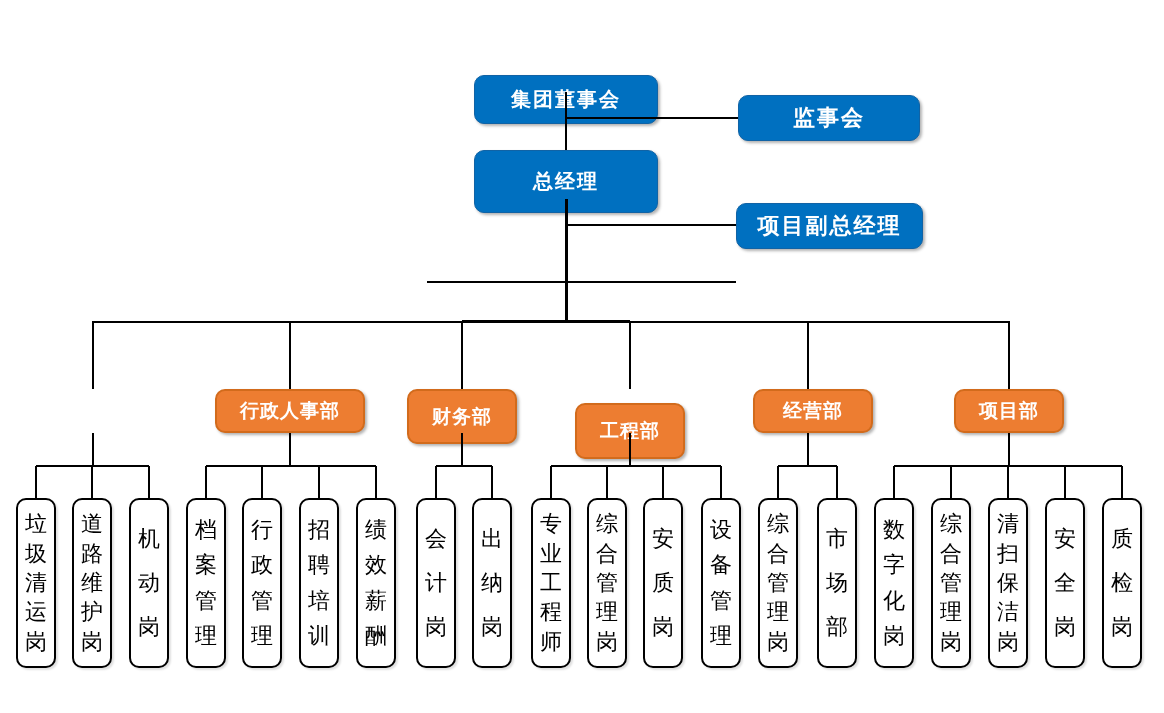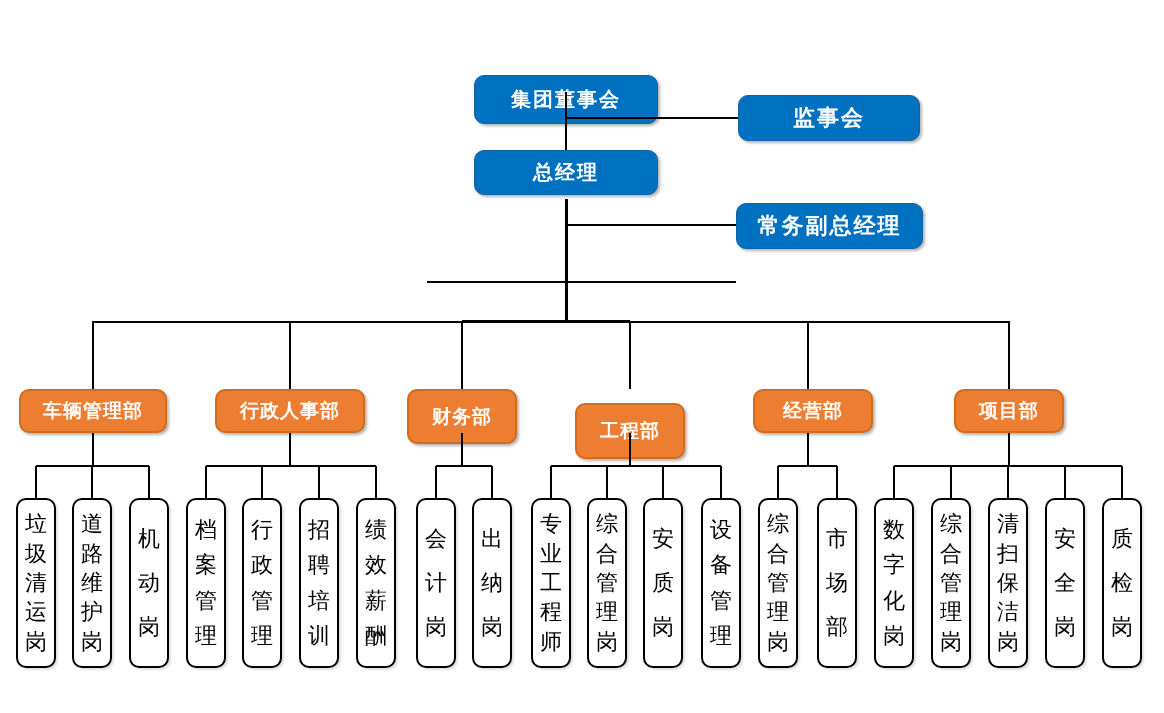--- a/index.html
+++ b/index.html
@@ -31,24 +31,23 @@
   .leaf span { line-height:1; }
   .line { position:absolute; background:#000000; }
 </style>
 </head>
 <body>
 
 <div class="canvas">
 
   <div class="node blue" style="left:474px; top:43px; width:184px; height:49px;margin-top:32px;">集团董事会</div>
   <div class="node blue small" style="left:738px; top:95px; width:182px; height:46px;">监事会</div>
-  <div class="node blue" style="left:474px; top:150px; width:184px; height:45px;text-align:right;">总经理</div>
-  <div class="node blue small" style="left:736px; top:203px; width:187px; height:46px;">常务副总经理</div>
-
-  <div class="node orange" style="left:19px; top:389px; width:148px; height:44px;">车辆管理部</div>
+  <div class="node blue" style="left:474px; top:150px; width:184px; height:63px;text-align:right;">总经理</div>
+  <div class="node blue small" style="left:736px; top:203px; width:187px; height:46px;">项目副总经理</div>
+
   <div class="node orange" style="left:215px; top:389px; width:150px; height:44px;">行政人事部</div>
   <div class="node orange" style="left:407px; top:389px; width:110px; height:55px;">财务部</div>
   <div class="node orange" style="left:575px; top:403px; width:110px; height:56px;">工程部</div>
   <div class="node orange" style="left:753px; top:389px; width:120px; height:44px;">经营部</div>
   <div class="node orange" style="left:954px; top:389px; width:110px; height:44px;font-family:Liberation Mono, monospace;">项目部</div>
 
   <div class="leaf" style="left:16px;">
       <span>垃</span>
       <span>圾</span>
       <span>清</span>

